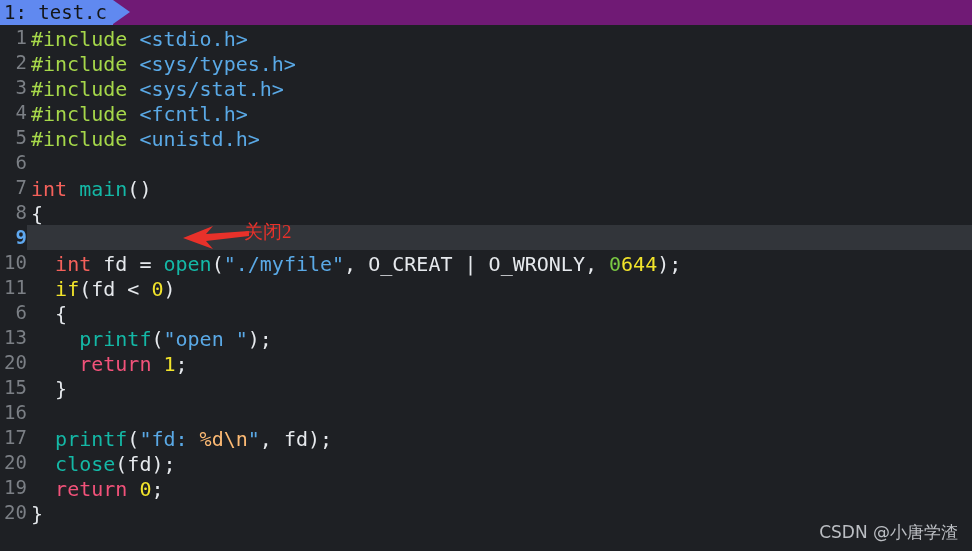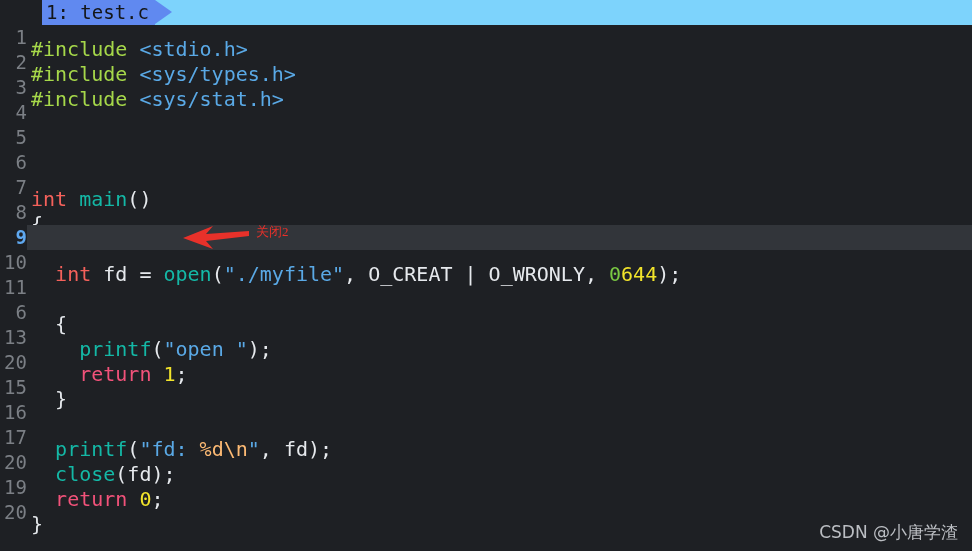--- a/index.html
+++ b/index.html
@@ -20,23 +20,22 @@
     inset: 0;
     background: #1e2024;
     display: flex;
     flex-direction: column;
   }
 
   
   #tabbar {
     position: relative;
     height: 25px;
-    background: #7dd3fc;
+    background: #701a75;
     flex: 0 0 25px;
-    margin-left: 42px;
   }
   .tab {
     position: absolute;
     left: 0; top: 0;
     height: 25px;
     display: flex;
     align-items: center;
     padding: 0 6px 0 4px;
     background: #6089f0;
     color: #141618;
@@ -79,21 +78,21 @@
     width: 27px;
     text-align: right;
     color: #7b7f85;
     font-size: 19px;
     line-height: 25px;
     background: #1e2024;
   }
   .line.hl .gutter { background: #1e2024; }
   .code {
     position: absolute;
-    left: 31px; top: 12px;
+    left: 31px; top: 2px;
     color: #d6dae0;
   }
 
   
   .t-pre   { color: #a6d84a; }   
   .t-hdr   { color: #5aa9e6; }   
   .t-type  { color: #f4615b; }   
   .t-fn    { color: #14b8a6; }   
   .t-plain { color: #e6e9ed; }   
   .t-num   { color: #f2e42b; }   
@@ -104,23 +103,23 @@
 
   
   #annotation {
     position: absolute;
     left: 0; top: 0;
     width: 972px; height: 551px;
     pointer-events: none;
   }
   #anno-label {
     position: absolute;
-    left: 256px; top: 220px;
+    left: 244px; top: 220px;
     color: #e8312a;
-    font-size: 13px;
+    font-size: 19px;
     line-height: 24px;
     font-family: Liberation Serif, serif;
     white-space: pre;
   }
 
   
   #watermark {
     position: absolute;
     right: 14px; bottom: 9px;
     color: #c9ccd1;
@@ -140,28 +139,28 @@
     <div class="tab">
       <span>1: test.c</span>
       <span class="tab-arrow"></span>
     </div>
   </div>
 
   <div id="codearea">
       <div class="line"><span class="gutter">1</span><span class="code"><span class="t-pre">#include </span><span class="t-hdr">&lt;stdio.h&gt;</span></span></div>
       <div class="line"><span class="gutter">2</span><span class="code"><span class="t-pre">#include </span><span class="t-hdr">&lt;sys/types.h&gt;</span></span></div>
       <div class="line"><span class="gutter">3</span><span class="code"><span class="t-pre">#include </span><span class="t-hdr">&lt;sys/stat.h&gt;</span></span></div>
-      <div class="line"><span class="gutter">4</span></div>
-      <div class="line"><span class="gutter">5</span></div>
+      <div class="line"><span class="gutter">4</span><span class="code"><span class="t-pre">#include </span><span class="t-hdr">&lt;fcntl.h&gt;</span></span></div>
+      <div class="line"><span class="gutter">5</span><span class="code"><span class="t-pre">#include </span><span class="t-hdr">&lt;unistd.h&gt;</span></span></div>
       <div class="line"><span class="gutter">6</span><span class="code"></span></div>
       <div class="line"><span class="gutter">7</span><span class="code"><span class="t-type">int </span><span class="t-fn">main</span><span class="t-plain">()</span></span></div>
       <div class="line"><span class="gutter">8</span><span class="code"><span class="t-plain">{</span></span></div>
       <div class="line hl"><span class="gutter">9</span></div>
       <div class="line"><span class="gutter">10</span><span class="code"><span class="t-plain">  </span><span class="t-type">int</span><span class="t-plain"> fd = </span><span class="t-fn">open</span><span class="t-plain">(</span><span class="t-hdr">"./myfile"</span><span class="t-plain">, O_CREAT | O_WRONLY, </span><span class="t-numz">0</span><span class="t-num">644</span><span class="t-plain">);</span></span></div>
-      <div class="line"><span class="gutter">11</span></div>
+      <div class="line"><span class="gutter">11</span><span class="code"><span class="t-plain">  </span><span class="t-kw">if</span><span class="t-plain">(fd &lt; </span><span class="t-num">0</span><span class="t-plain">)</span></span></div>
       <div class="line"><span class="gutter">6</span><span class="code"><span class="t-plain">  {</span></span></div>
       <div class="line"><span class="gutter">13</span><span class="code"><span class="t-plain">    </span><span class="t-fn">printf</span><span class="t-plain">(</span><span class="t-hdr">"open "</span><span class="t-plain">);</span></span></div>
       <div class="line"><span class="gutter">20</span><span class="code"><span class="t-plain">    </span><span class="t-ret">return</span><span class="t-plain"> </span><span class="t-num">1</span><span class="t-plain">;</span></span></div>
       <div class="line"><span class="gutter">15</span><span class="code"><span class="t-plain">  }</span></span></div>
       <div class="line"><span class="gutter">16</span><span class="code"></span></div>
       <div class="line"><span class="gutter">17</span><span class="code"><span class="t-plain">  </span><span class="t-fn">printf</span><span class="t-plain">(</span><span class="t-hdr">"fd: </span><span class="t-fmt">%d\n</span><span class="t-hdr">"</span><span class="t-plain">, fd);</span></span></div>
       <div class="line"><span class="gutter">20</span><span class="code"><span class="t-plain">  </span><span class="t-fn">close</span><span class="t-plain">(fd);</span></span></div>
       <div class="line"><span class="gutter">19</span><span class="code"><span class="t-plain">  </span><span class="t-ret">return</span><span class="t-plain"> </span><span class="t-num">0</span><span class="t-plain">;</span></span></div>
       <div class="line"><span class="gutter">20</span><span class="code"><span class="t-plain">}</span></span></div>
     </div>

